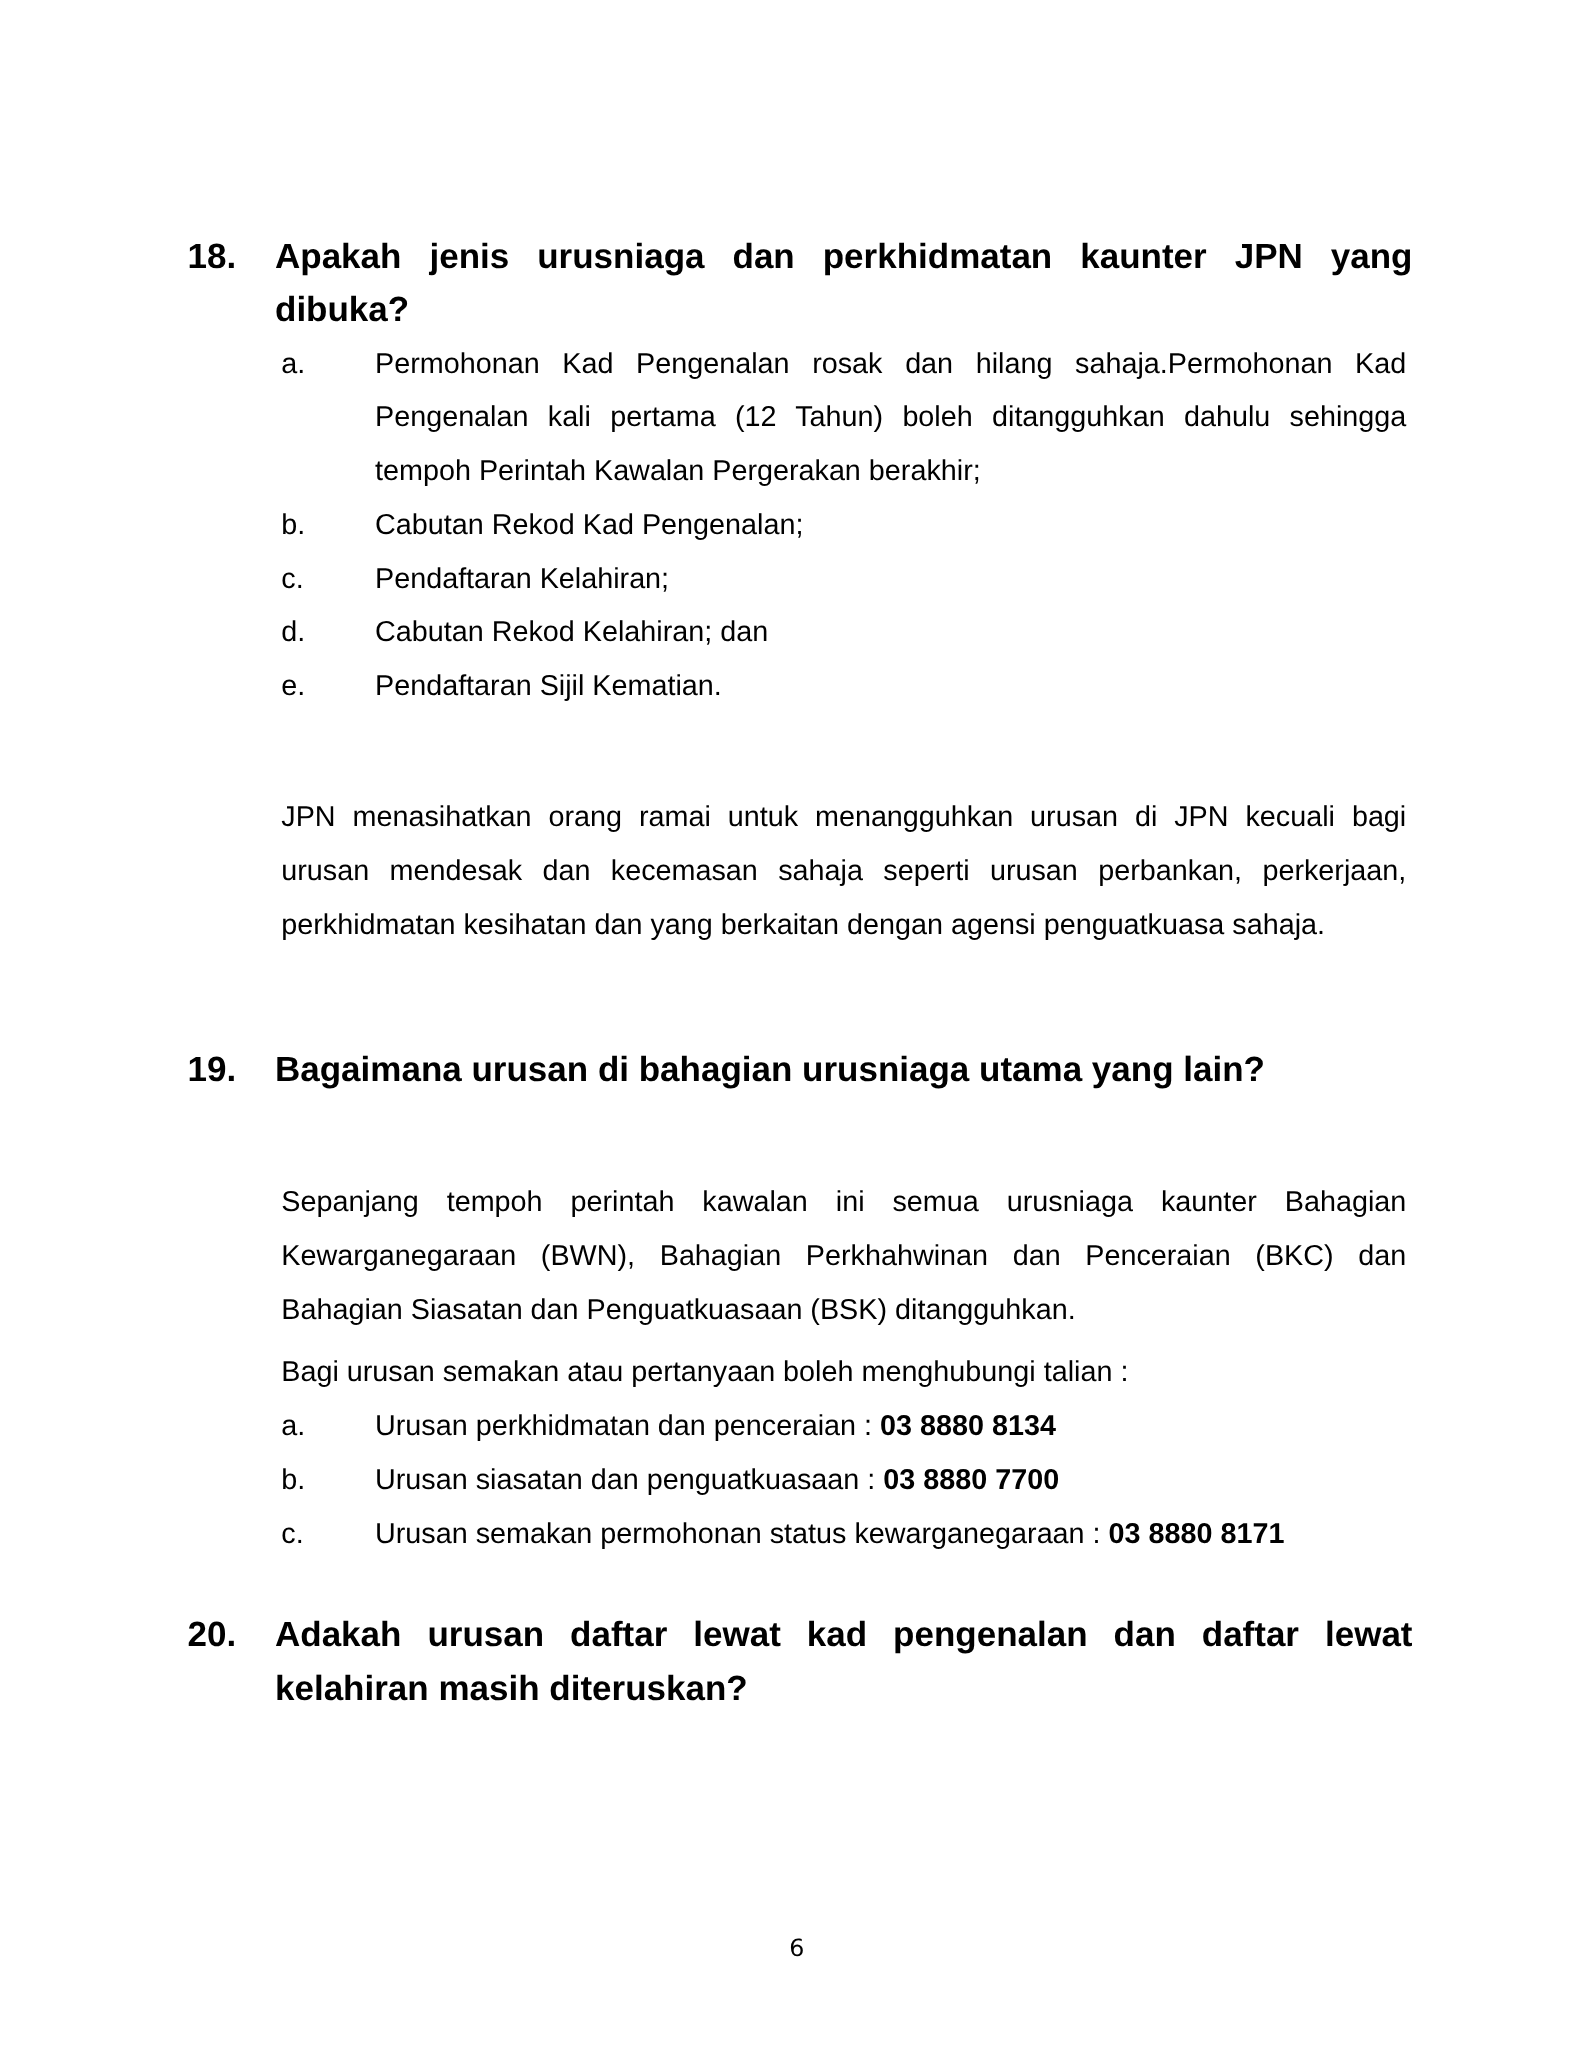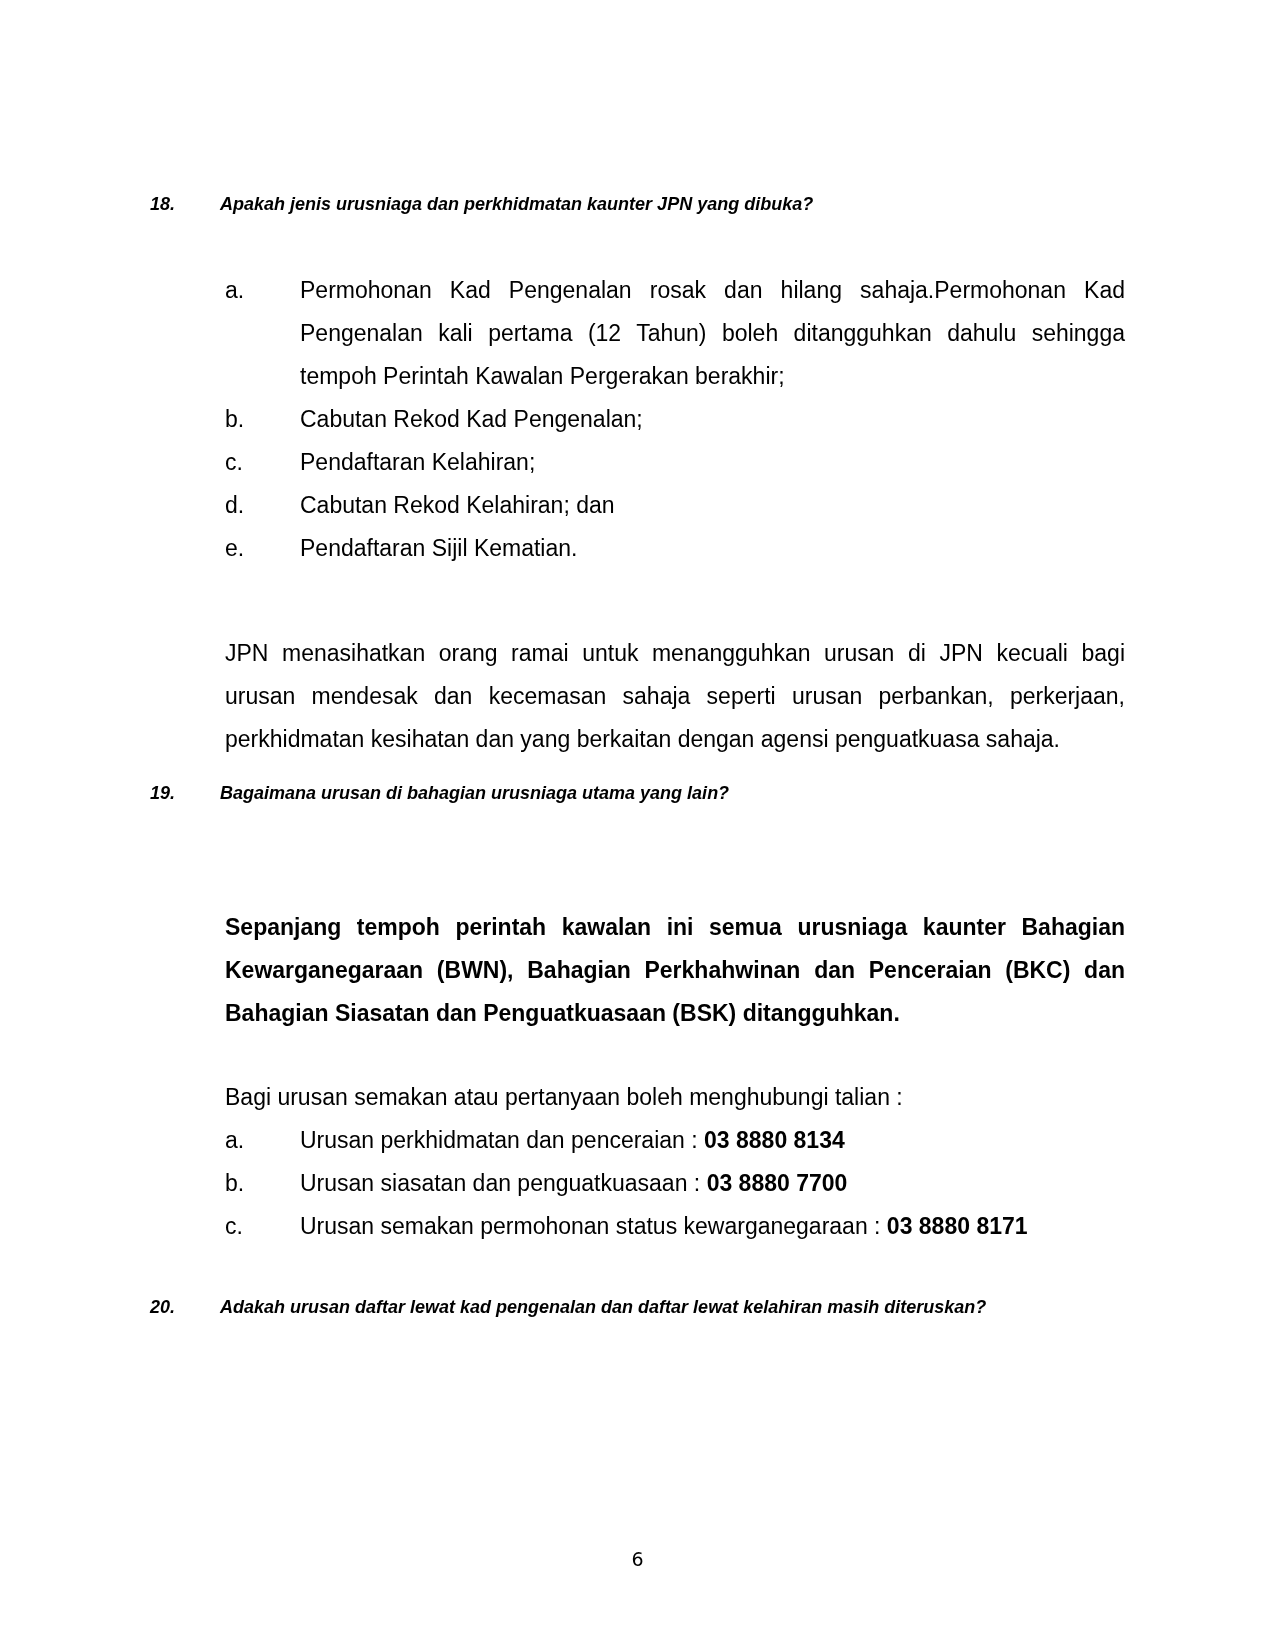--- a/index.html
+++ b/index.html
@@ -19,23 +19,22 @@
       position: absolute;
       left: 0; top: 0;
       width: 1275px;
       height: 1650px;
     }
     .q {
       position: absolute;
       left: 150px;
       width: 980px;
       font-weight: bold;
-      font-size: 18px;
+      font-size: 28px;
       line-height: 43px;
-      font-style: italic;
     }
     .q .qnum {
       position: absolute;
       left: 0;
       top: 0;
     }
     .q .qtext {
       display: block;
       margin-left: 70px;
     }
@@ -101,26 +100,26 @@
       <span class="txt">Cabutan Rekod Kelahiran; dan</span>
     </div>
     <div class="item">
       <span class="lbl">e.</span>
       <span class="txt">Pendaftaran Sijil Kematian.</span>
     </div>
   </div>
 
   <div class="para justify" style="top:632px;">JPN menasihatkan orang ramai untuk menangguhkan urusan di JPN kecuali bagi urusan mendesak dan kecemasan sahaja seperti urusan perbankan, perkerjaan, perkhidmatan kesihatan dan yang berkaitan dengan agensi penguatkuasa sahaja.</div>
 
-  <div class="q" style="top:772px;">
+  <div class="q" style="top:834px;">
     <span class="qnum">19.</span>
     <span class="qtext">Bagaimana urusan di bahagian urusniaga utama yang lain?</span>
   </div>
 
-  <div class="para justify" style="top:906px;font-weight:bold;">Sepanjang tempoh perintah kawalan ini semua urusniaga kaunter Bahagian Kewarganegaraan (BWN), Bahagian Perkhahwinan dan Penceraian (BKC) dan Bahagian Siasatan dan Penguatkuasaan (BSK) ditangguhkan.</div>
+  <div class="para justify" style="top:940px;">Sepanjang tempoh perintah kawalan ini semua urusniaga kaunter Bahagian Kewarganegaraan (BWN), Bahagian Perkhahwinan dan Penceraian (BKC) dan Bahagian Siasatan dan Penguatkuasaan (BSK) ditangguhkan.</div>
 
   <div class="para" style="top:1076px;">
     <div>Bagi urusan semakan atau pertanyaan boleh menghubungi talian :</div>
     <div class="item">
       <span class="lbl">a.</span>
       <span class="txt"><span>Urusan perkhidmatan dan penceraian : </span><span class="b">03 8880 8134</span></span>
     </div>
     <div class="item">
       <span class="lbl">b.</span>
       <span class="txt"><span>Urusan siasatan dan penguatkuasaan : </span><span class="b">03 8880 7700</span></span>

